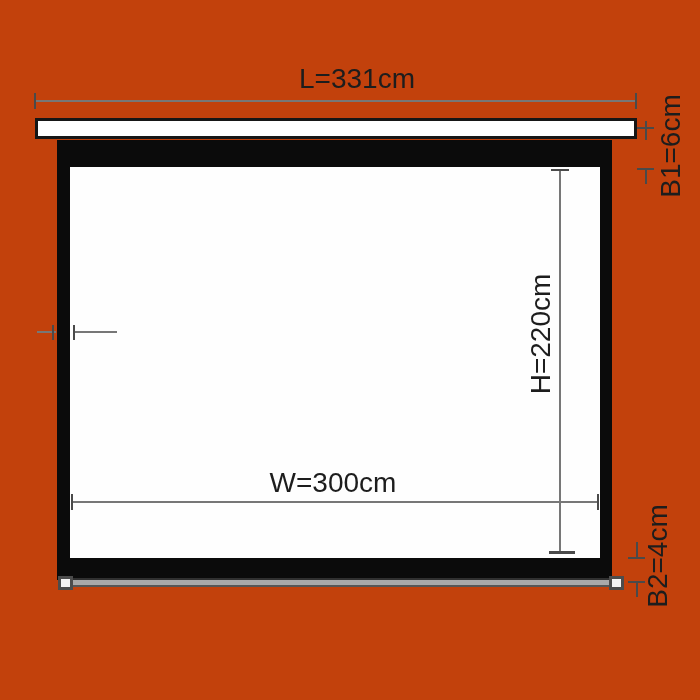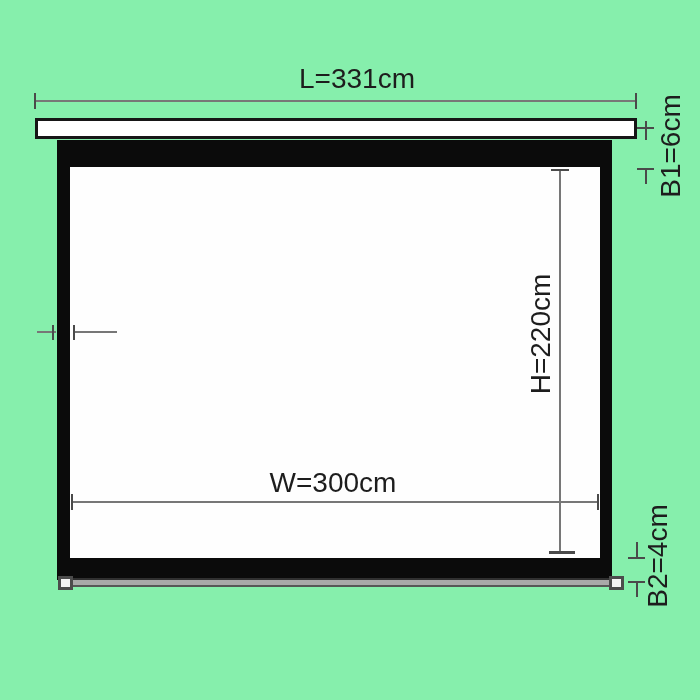--- a/index.html
+++ b/index.html
@@ -1,18 +1,18 @@
 <!DOCTYPE html>
 <html><head>
 <meta charset="utf-8">
 <style>
   html,body{margin:0;padding:0;background:#ffffff;}
   #canvas{
     position:relative;width:700px;height:700px;overflow:hidden;
-    background:#86efac;
+    background:#c2410c;
     font-family:"Liberation Sans", sans-serif;
   }
   #canvas *{position:absolute;box-sizing:border-box;}
 
   
   .casing{
     left:35px;top:118px;width:602px;height:21px;
     background:#ffffff;border:3px solid #161616;
   }
   .frame{

